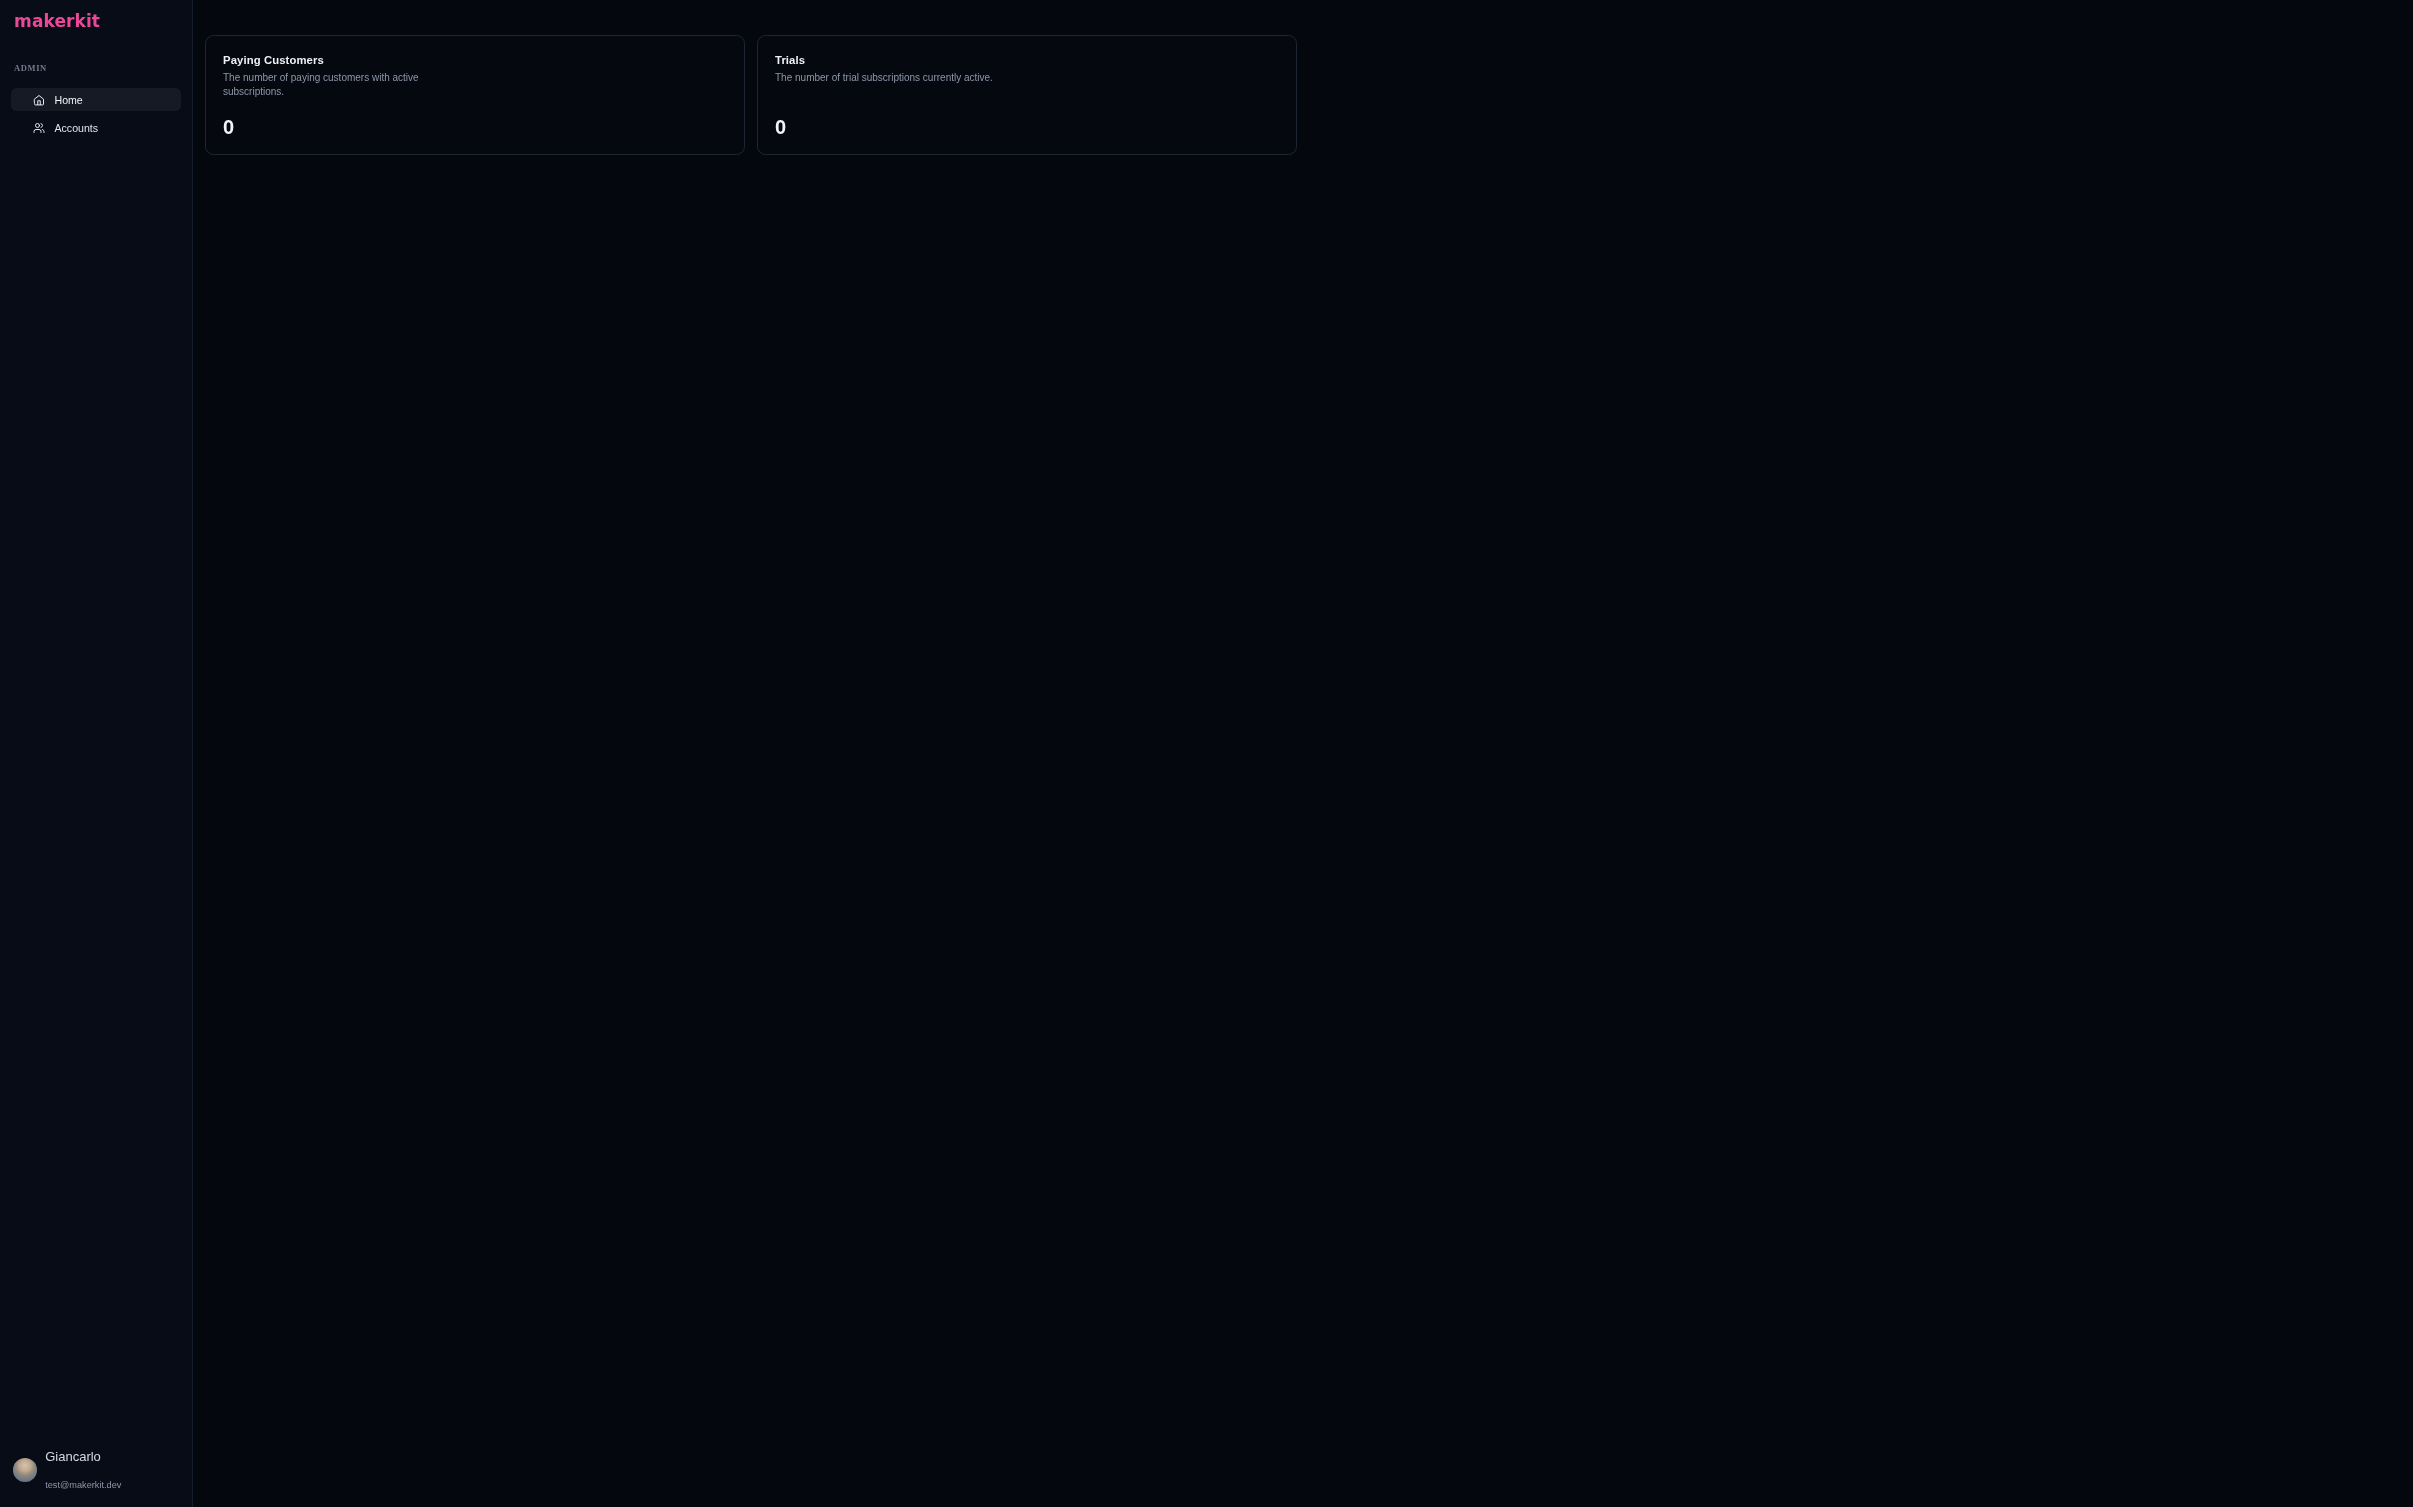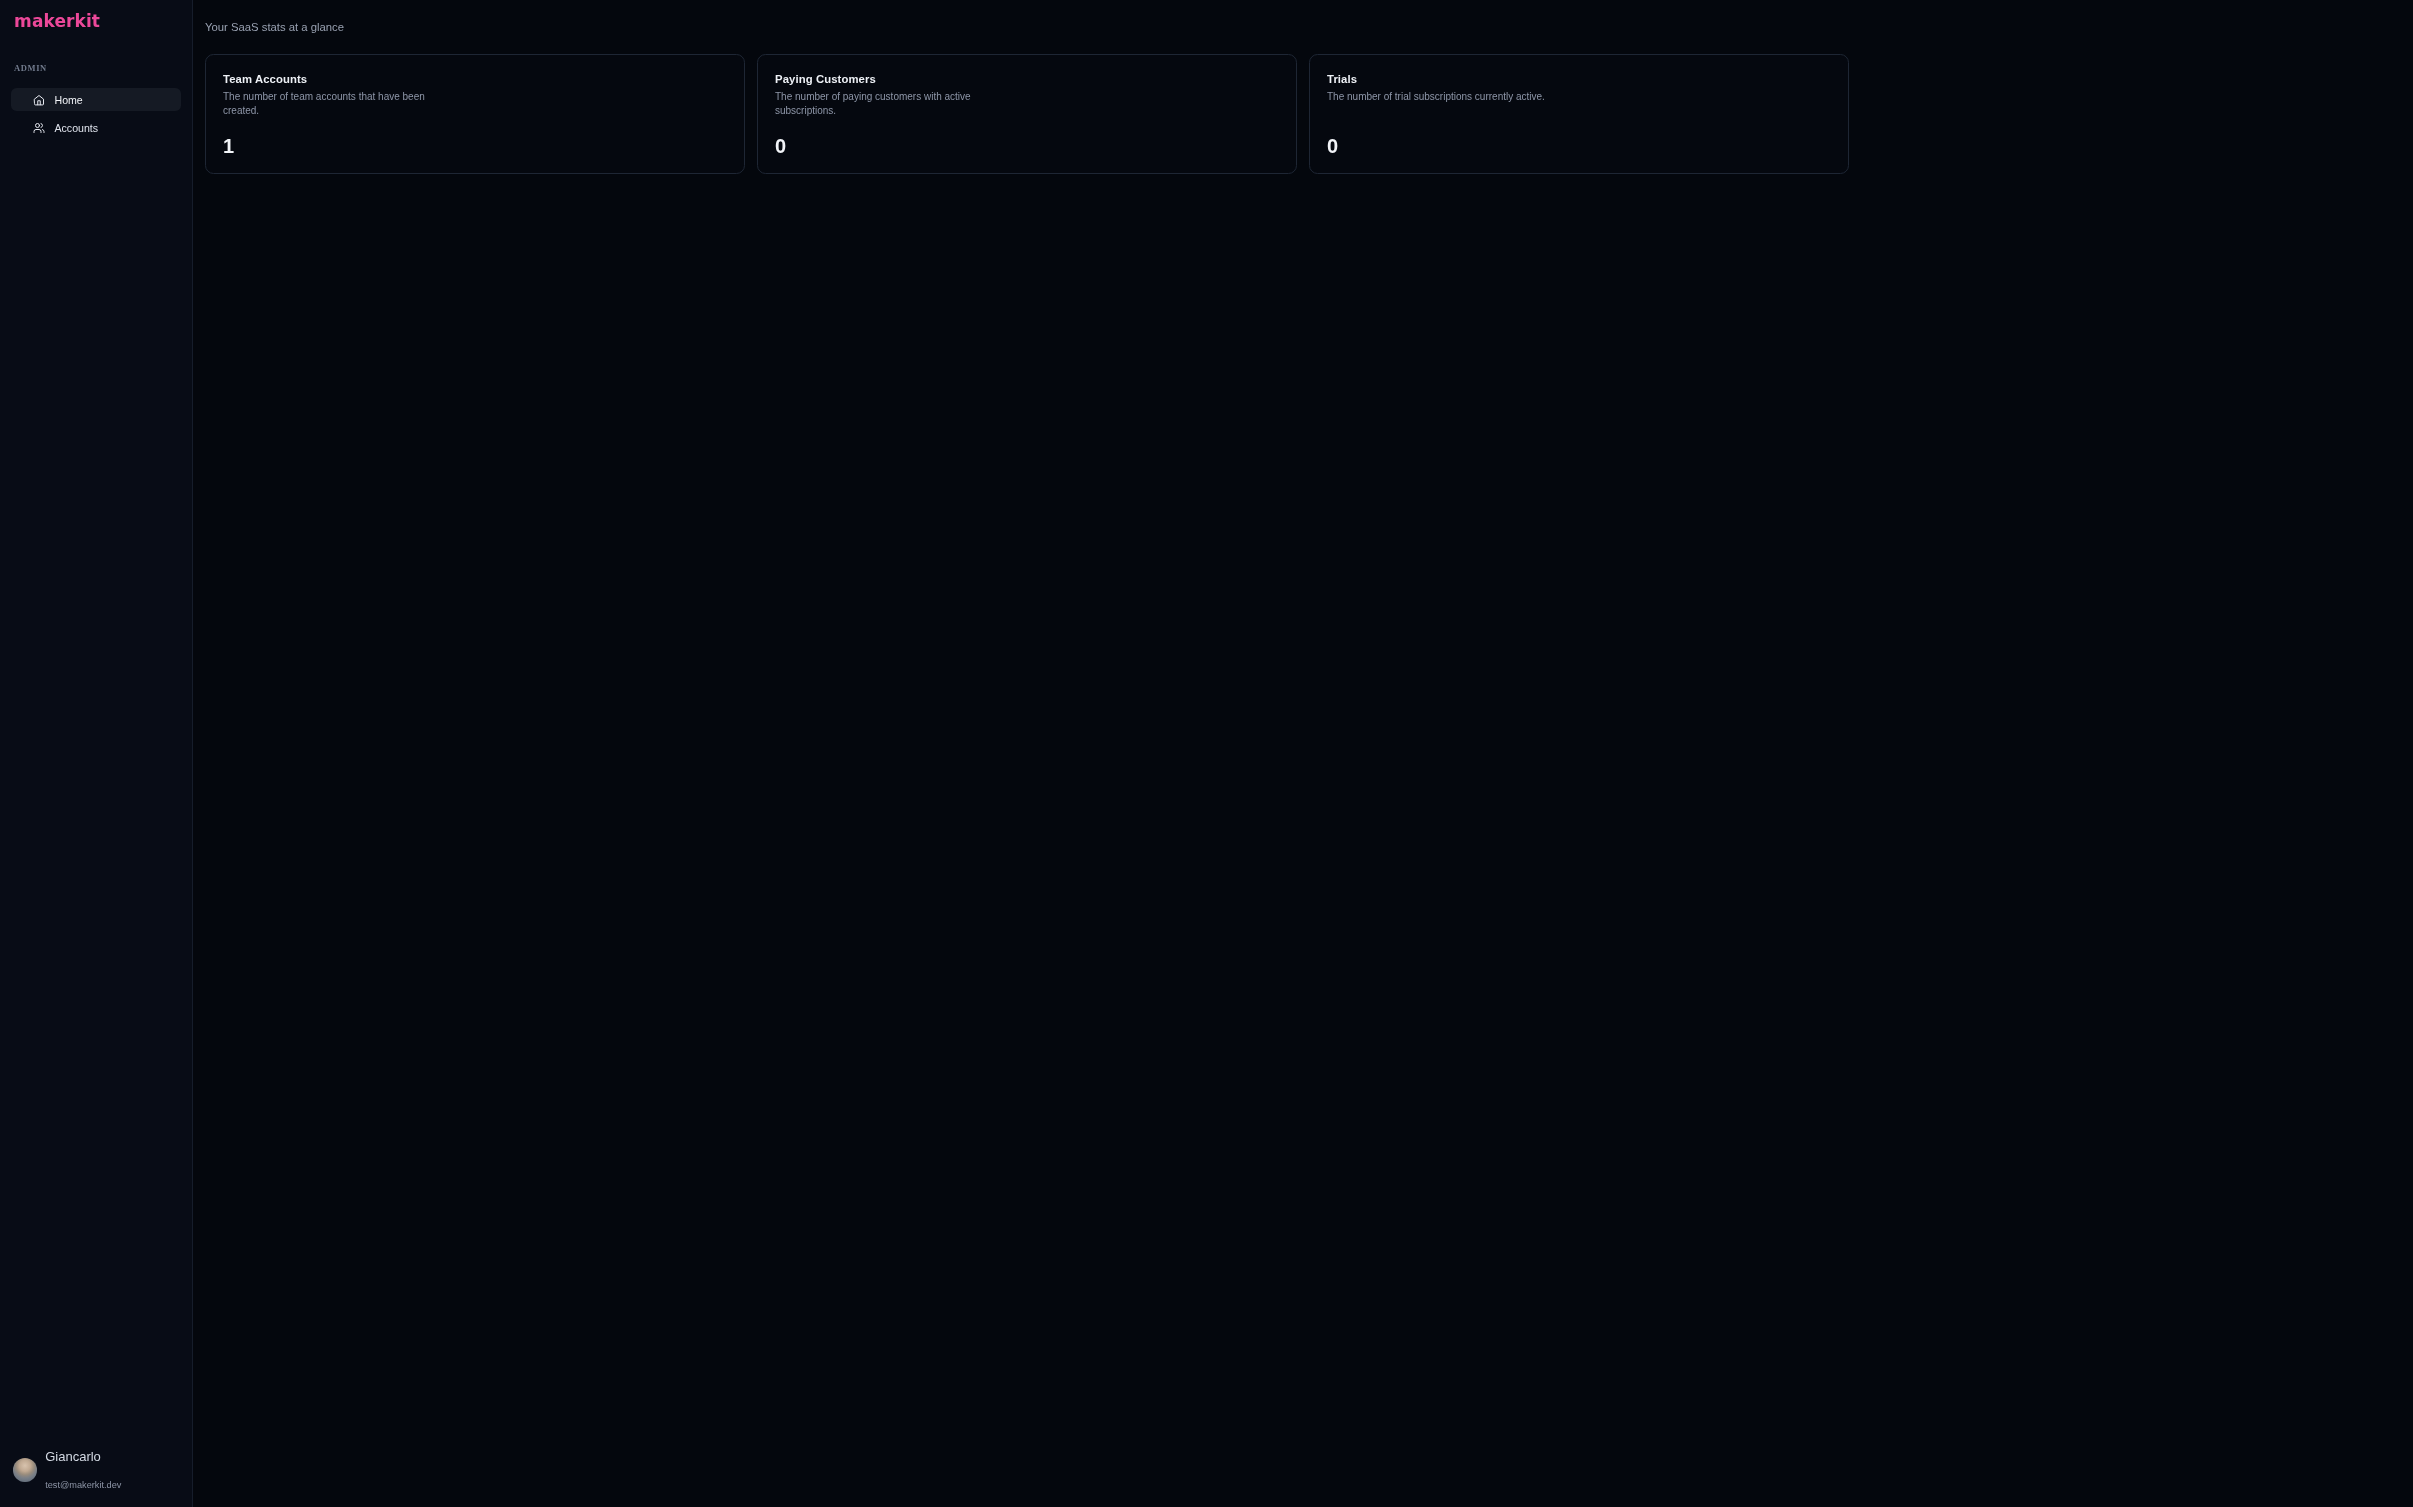--- a/index.html
+++ b/index.html
@@ -201,30 +201,24 @@
   <div class="user-row">
     <div class="avatar"></div>
     <div class="user-meta">
       <span class="user-name">Giancarlo</span>
       <span class="user-email">test@makerkit.dev</span>
     </div>
   </div>
 </aside>
 
 <main class="main">
-  <p class="page-subtitle">Your SaaS stats at a glance</p>
 
   <section class="cards">
 
 
-    <div class="card">
-      <div class="card-title">Team Accounts</div>
-      <div class="card-desc">The number of team accounts that have been created.</div>
-      <div class="card-value">1</div>
-    </div>
 
     <div class="card">
       <div class="card-title">Paying Customers</div>
       <div class="card-desc">The number of paying customers with active subscriptions.</div>
       <div class="card-value">0</div>
     </div>
 
     <div class="card">
       <div class="card-title">Trials</div>
       <div class="card-desc">The number of trial subscriptions currently active.</div>

